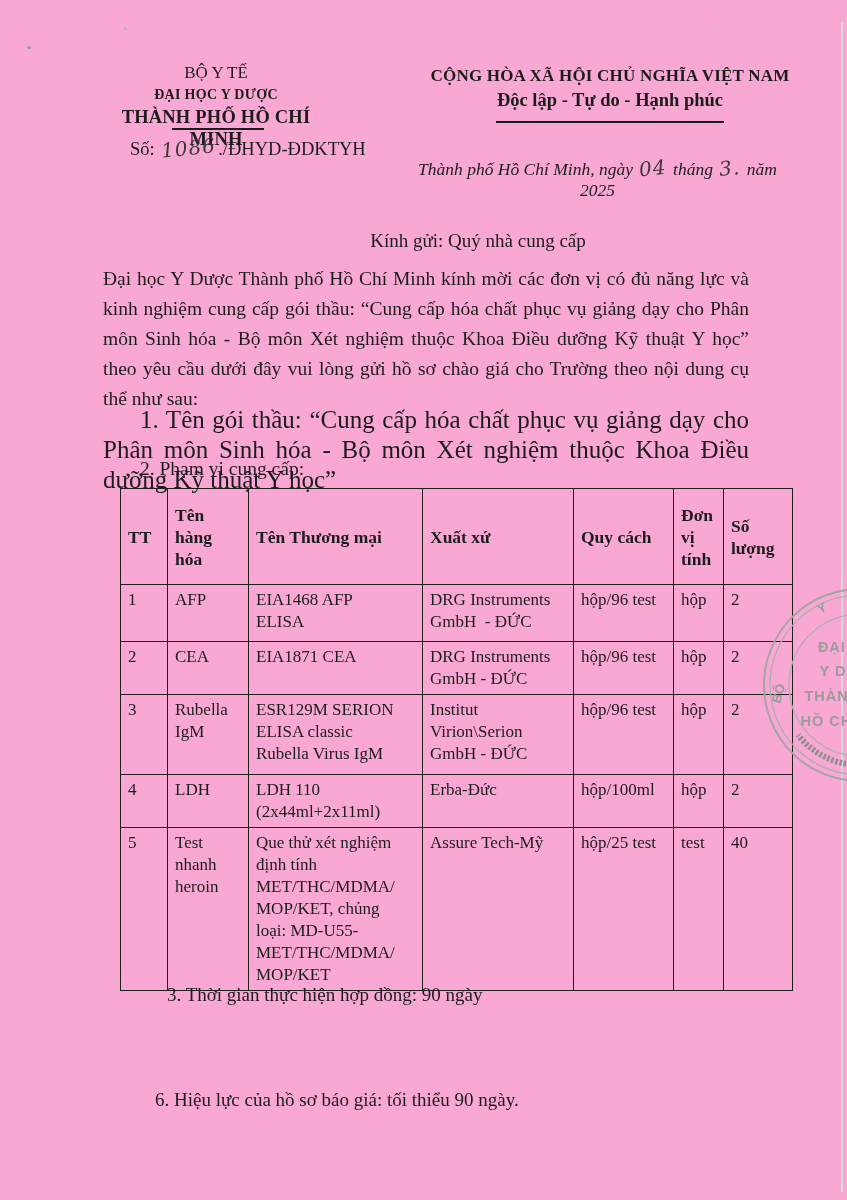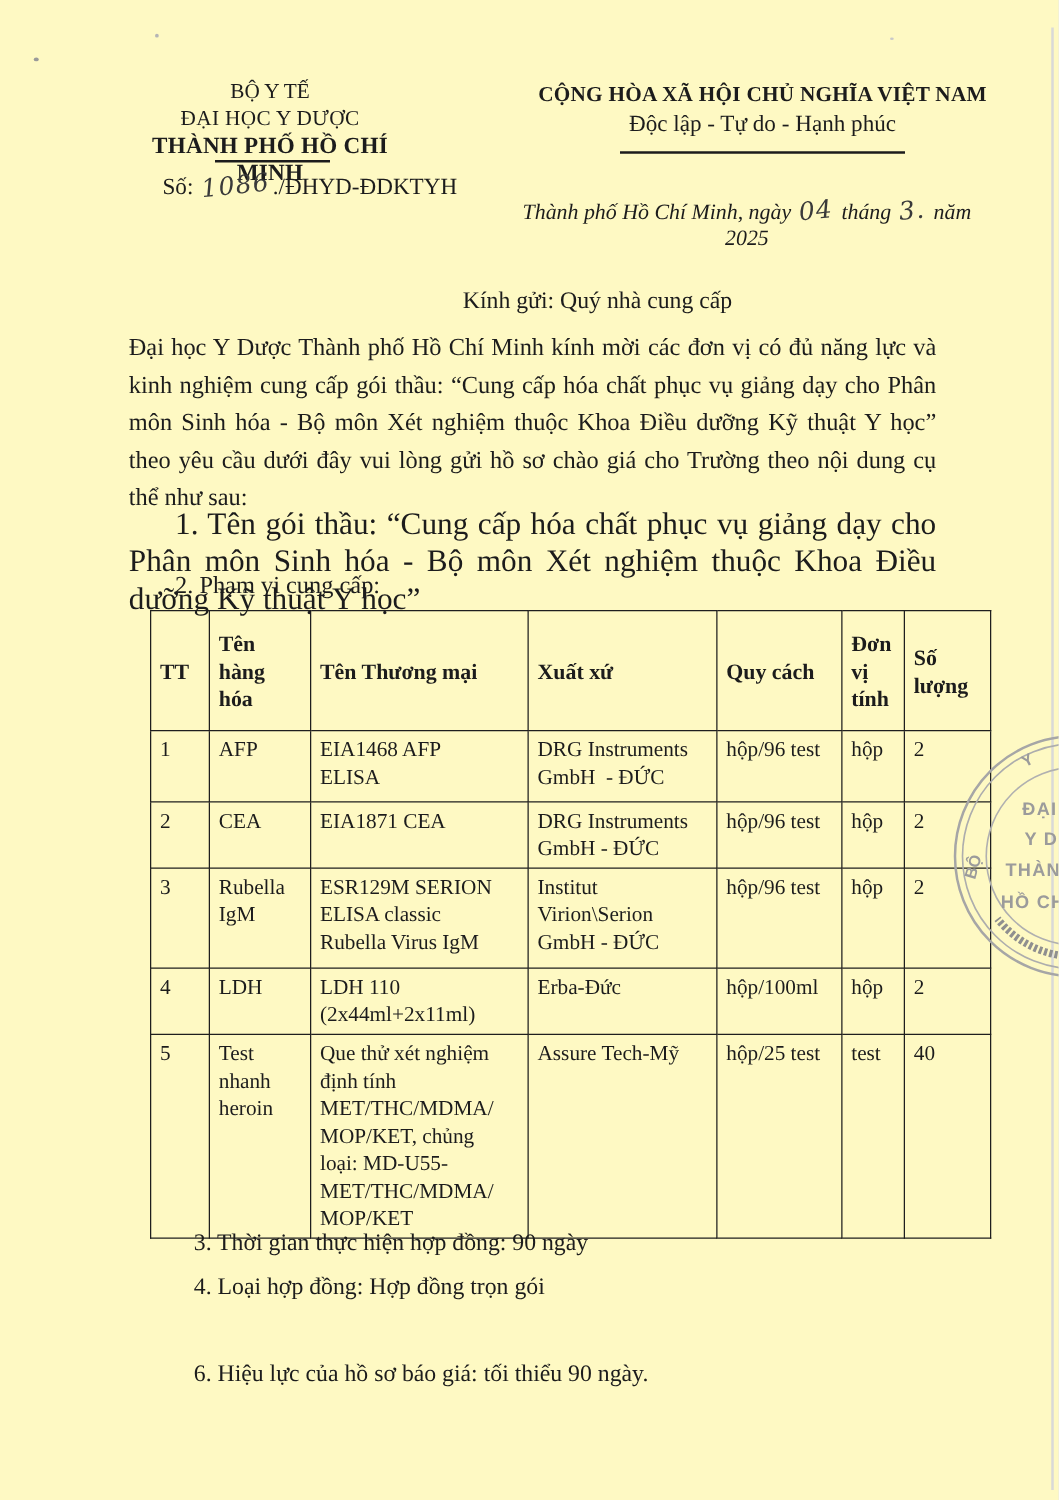--- a/index.html
+++ b/index.html
@@ -1,41 +1,41 @@
 <!DOCTYPE html>
 <html lang="vi"><head>
 <meta charset="utf-8">
 <style>
   html,body{margin:0;padding:0;background:#e8e8e8;}
   .page{
     position:relative;width:847px;height:1200px;margin:0 auto;
-    background:#fef9c3;overflow:hidden;
+    background:#f9a8d4;overflow:hidden;
     font-family:"Liberation Serif","DejaVu Serif",serif;color:#1c1c1c;
   }
   .abs{position:absolute;}
   
   .edge-line{left:841px;top:22px;width:2px;height:1170px;background:#d9d9d8;}
   .speck{background:#9a9a9a;border-radius:50%;}
   .speck.s1{left:27px;top:46px;width:4px;height:3px;}
   .speck.s2{left:124px;top:27px;width:3px;height:3px;background:#b5b5b5;}
   .speck.s3{left:712px;top:30px;width:3px;height:2px;background:#c9c9c9;}
 
   
   .hdr-left{left:95px;top:62px;width:242px;text-align:center;line-height:22px;}
   .hdr-left .l1{font-size:17px;}
-  .hdr-left .l2{font-size:17px;font-weight:normal;letter-spacing:.3px;}
+  .hdr-left .l2{font-size:14px;font-weight:bold;letter-spacing:.3px;}
   .hdr-left .l3{font-size:18.5px;font-weight:bold;letter-spacing:.2px;}
   .rule-left{left:172px;top:128px;width:92px;height:2px;background:#1c1c1c;}
   .doc-no{left:95px;top:138px;width:290px;font-size:18.5px;text-align:left;padding-left:35px;}
   .subject{left:95px;top:168px;width:242px;text-align:center;font-size:17.5px;}
 
   
   .hdr-right{left:420px;top:64px;width:380px;text-align:center;line-height:24px;}
   .hdr-right .l1{font-size:17px;font-weight:bold;letter-spacing:.2px;}
-  .hdr-right .l2{font-size:18.5px;font-weight:normal;}
+  .hdr-right .l2{font-size:18.5px;font-weight:bold;}
   .rule-right{left:496px;top:121px;width:228px;height:2px;background:#1c1c1c;}
   .date-line{left:405px;top:158px;width:385px;text-align:center;font-style:italic;font-size:17.5px;}
 
   
   .hand{
     display:inline-block;font-family:"DejaVu Serif",serif;font-style:italic;
     color:#3a3a3a;transform:rotate(-6deg);font-size:20px;letter-spacing:1px;
     margin:0 2px;line-height:1;
   }
 
@@ -54,21 +54,21 @@
   .doc-table th{font-weight:bold;vertical-align:middle;font-size:17.5px;}
   .doc-table td{vertical-align:top;}
   .doc-table tr.hrow{height:96px;}
   .doc-table tr.r0{height:57px;}
   .doc-table tr.r1{height:48px;}
   .doc-table tr.r2{height:80px;}
   .doc-table tr.r3{height:53px;}
   .doc-table tr.r4{height:157px;}
 
   .post-item{left:155px;width:600px;font-size:19px;}
-  .pi0{top:984px;} .pi1{top:1019px;} .pi2{top:1054px;} .pi3{top:1089px;}
+  .pi0{top:984px;margin-left:12px;} .pi1{top:1019px;} .pi2{top:1054px;} .pi3{top:1089px;}
 
   
   .stamp-svg{left:758px;top:578px;}
   .stamp-svg text{fill:#9b9b9b;font-family:"Liberation Sans","DejaVu Sans",sans-serif;font-weight:bold;}
 </style>
 </head>
 <body>
 
 <div class="page">
 
@@ -189,21 +189,20 @@
           <td>Assure Tech-Mỹ</td>
           <td>hộp/25 test</td>
           <td>test</td>
           <td>40</td>
         </tr>
       </tbody>
     </table>
   </div>
 
   <div class="abs post-item pi0">3. Thời gian thực hiện hợp đồng: 90 ngày</div>
-  <div class="abs post-item pi1">4. Loại hợp đồng: Hợp đồng trọn gói</div>
   <div class="abs post-item pi3">6. Hiệu lực của hồ sơ báo giá: tối thiểu 90 ngày.</div>
 
   <svg class="abs stamp-svg" width="260" height="230" viewBox="0 0 260 230">
     <circle cx="102" cy="107" r="96" fill="none" stroke="#a6a6a6" stroke-width="2"></circle>
     <circle cx="102" cy="107" r="90" fill="none" stroke="#adadad" stroke-width="1.3"></circle>
     <circle cx="102" cy="107" r="71" fill="none" stroke="#b0b0b0" stroke-width="1.3"></circle>
     <path d="M 88 186 A 80 80 0 0 1 40 157" fill="none" stroke="#8f8f8f" stroke-width="6" stroke-dasharray="2.5,1.8"></path>
     <text x="62" y="36" font-size="13" transform="rotate(-27 62 36)">Y</text>
     <text x="22" y="126" font-size="13" transform="rotate(-74 22 126)">BỘ</text>
     <text x="94" y="74" font-size="14.5" text-anchor="middle" letter-spacing="1">ĐẠI HỌC</text>

